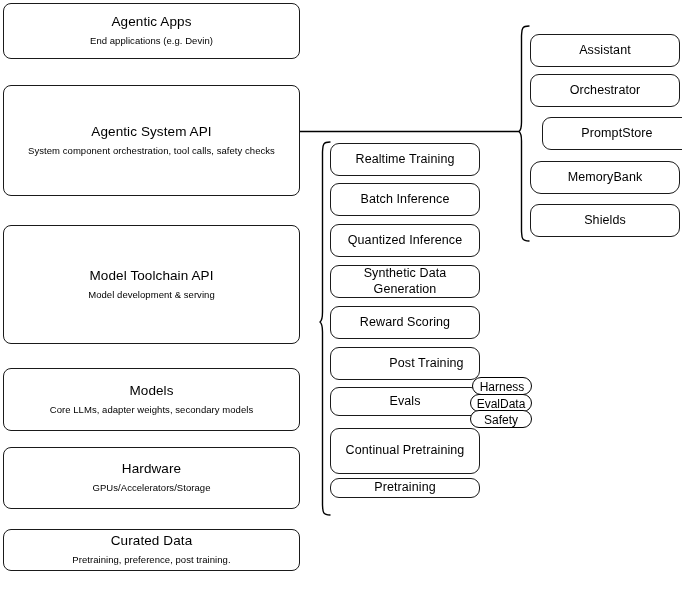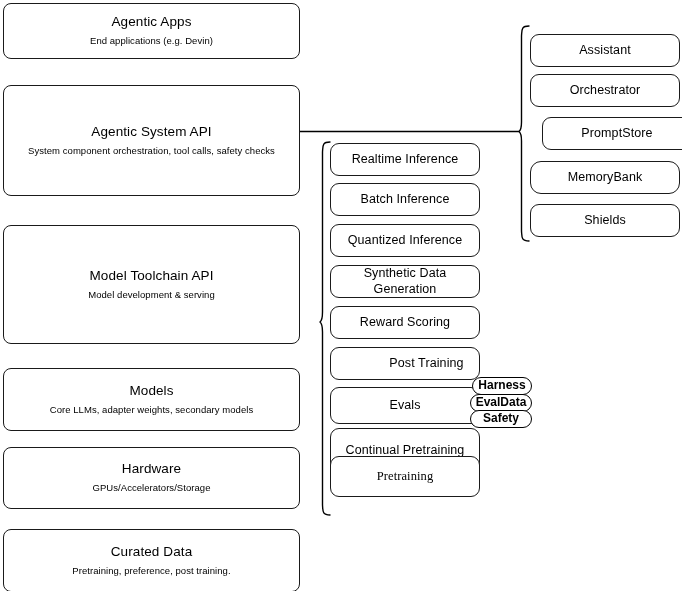--- a/index.html
+++ b/index.html
@@ -58,26 +58,25 @@
     margin: 0;
   }
   
   .pill {
     position: absolute;
     box-sizing: border-box;
     border: 1.4px solid #000000;
     border-radius: 999px;
     background: #ffffff;
     display: flex;
-    align-items: flex-start;
+    align-items: flex-end;
     justify-content: center;
     font-size: 12px;
     color: #000000;
     z-index: 6;
-    font-weight: bold;
   }
   
   .svg-layer {
     position: absolute;
     left: 0;
     top: 0;
     width: 682px;
     height: 591px;
     pointer-events: none;
     z-index: 2;
@@ -118,21 +117,21 @@
   <div class="box layer-box" style="left:3px; top:368px; width:297px; height:63px;">
     <div class="title">Models</div>
     <div class="subtitle">Core LLMs, adapter weights, secondary models</div>
   </div>
 
   <div class="box layer-box" style="left:3px; top:447px; width:297px; height:62px;">
     <div class="title">Hardware</div>
     <div class="subtitle">GPUs/Accelerators/Storage</div>
   </div>
 
-  <div class="box layer-box" style="left:3px; top:529px; width:297px; height:63px;">
+  <div class="box layer-box" style="left:3px; top:529px; width:297px; height:42px;">
     <div class="title">Curated Data</div>
     <div class="subtitle">Pretraining, preference, post training.</div>
   </div>
 
   <svg class="svg-layer" viewBox="0 0 682 591" width="682" height="591" xmlns="http://www.w3.org/2000/svg">
 
     <path class="conn-line" d="M 300 131.5 L 519 131.5"></path>
 
     <path class="brace-path" d="M 529 26
              C 521 26, 522 30, 521.5 36
@@ -145,44 +144,44 @@
     <path class="brace-path" d="M 330 142
              C 322 142, 323 146, 322.5 152
              L 322.5 312
              C 322.5 318, 322 320.5, 320 322
              C 322 323.5, 322.5 326, 322.5 332
              L 322.5 505
              C 323 511, 322 515, 330 515"></path>
   </svg>
 
   <div class="box item-box" style="left:330px; top:143px; width:150px; height:33px;">
-    <div class="title">Realtime Inference</div>
+    <div class="title">Realtime Training</div>
   </div>
   <div class="box item-box" style="left:330px; top:183px; width:150px; height:33px;">
     <div class="title">Batch Inference</div>
   </div>
   <div class="box item-box" style="left:330px; top:224px; width:150px; height:33px;">
     <div class="title">Quantized Inference</div>
   </div>
   <div class="box item-box" style="left:330px; top:265px; width:150px; height:33px;">
     <div class="title">Synthetic Data Generation</div>
   </div>
   <div class="box item-box" style="left:330px; top:306px; width:150px; height:33px;">
     <div class="title">Reward Scoring</div>
   </div>
   <div class="box item-box" style="left:330px; top:347px; width:150px; height:33px;padding-left:43px;">
     <div class="title">Post Training</div>
   </div>
-  <div class="box item-box" style="left:330px; top:387px; width:150px; height:37px;">
+  <div class="box item-box" style="left:330px; top:387px; width:150px; height:29px;">
     <div class="title">Evals</div>
   </div>
   <div class="box item-box" style="left:330px; top:428px; width:150px; height:46px;">
     <div class="title">Continual Pretraining</div>
   </div>
-  <div class="box item-box" style="left:330px; top:456px; width:150px; height:41px;font-family:Liberation Serif, serif;">
+  <div class="box item-box" style="left:330px; top:478px; width:150px; height:20px;">
     <div class="title">Pretraining</div>
   </div>
 
   <div class="pill" style="left:472px; top:377px; width:60px; height:18px;">
     <span>Harness</span>
   </div>
   <div class="pill" style="left:470px; top:394px; width:62px; height:18px;">
     <span>EvalData</span>
   </div>
   <div class="pill" style="left:470px; top:410px; width:62px; height:18px;">

